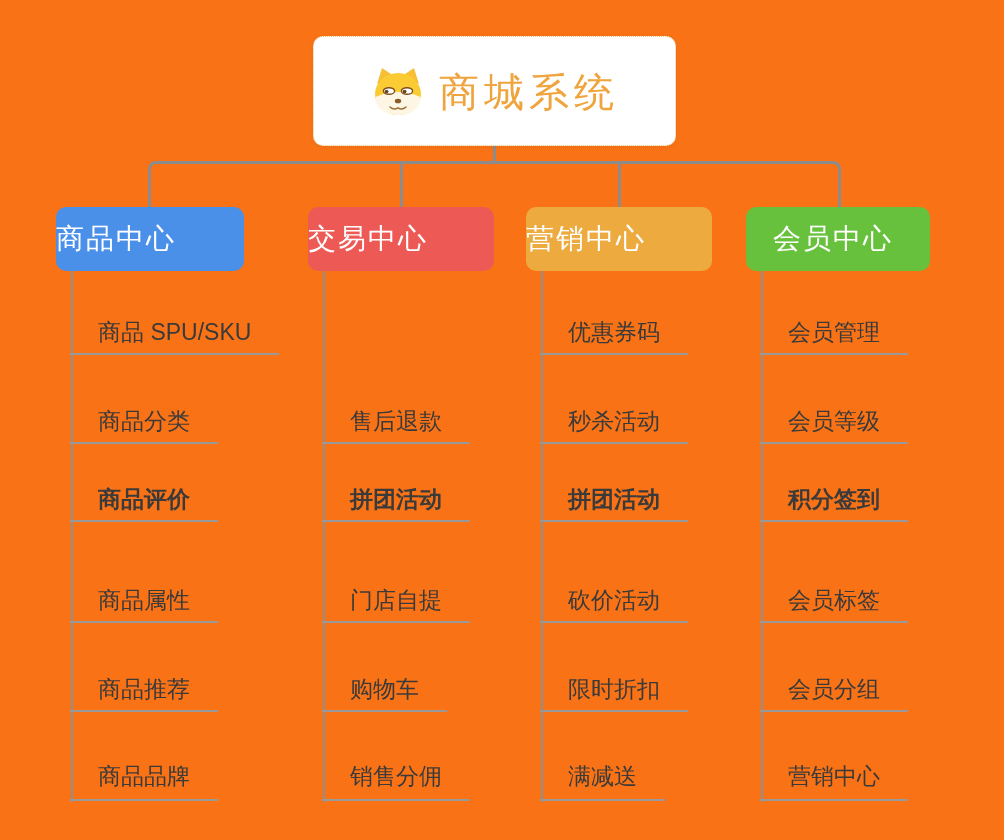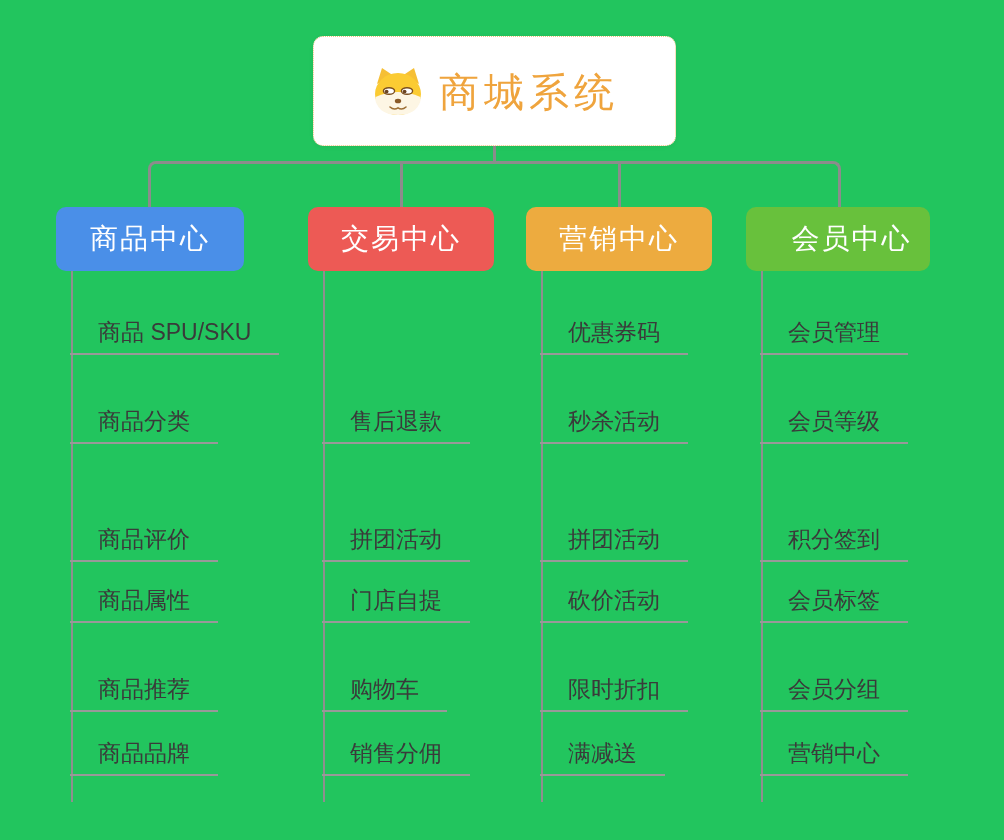--- a/index.html
+++ b/index.html
@@ -3,21 +3,21 @@
 <meta charset="utf-8">
 <style>
   * { margin: 0; padding: 0; box-sizing: border-box; }
   html, body { background: #f8f8f8; }
   body { font-family: "Liberation Sans", sans-serif; }
 
   .canvas {
     position: relative;
     width: 1004px;
     height: 840px;
-    background: #22c55e;
+    background: #f97316;
     overflow: hidden;
   }
 
   
   .conn { position: absolute; background: #8c8c8c; }
   .root-stub { left: 493px; top: 144px; width: 3px; height: 19px; }
   .bus {
     position: absolute;
     left: 148px; top: 161px;
     width: 693px; height: 46px;
@@ -65,21 +65,20 @@
   .branch-header {
     position: absolute;
     top: 207px; left: 0;
     width: 100%; height: 64px;
     border-radius: 10px;
     color: #ffffff;
     font-size: 28px;
     letter-spacing: 2px;
     display: flex;
     align-items: center;
-    justify-content: center;
     cursor: pointer;
   }
 
   .trunk {
     position: absolute;
     left: 15px; top: 271px;
     width: 2px; height: 531px;
     background: #8f8f8f;
   }
 
@@ -90,24 +89,24 @@
     line-height: 30px;
     padding: 0 28px 24px 28px;
     border-bottom: 2px solid #999999;
     color: #3a3a3a;
     font-size: 23px;
     white-space: nowrap;
     cursor: pointer;
   }
   .row-0 { top: 317px; }
   .row-1 { top: 406px; }
-  .row-2 { top: 524px; }
+  .row-2 { top: 484px; font-weight: bold; }
   .row-3 { top: 585px; }
   .row-4 { top: 674px; }
-  .row-5 { top: 738px; }
+  .row-5 { top: 763px; font-family: Liberation Mono, monospace; }
 </style>
 </head>
 <body>
 
 <div class="canvas">
 
   <div class="conn root-stub"></div>
   <div class="bus"></div>
   <div class="drop drop-2"></div>
   <div class="drop drop-3"></div>

